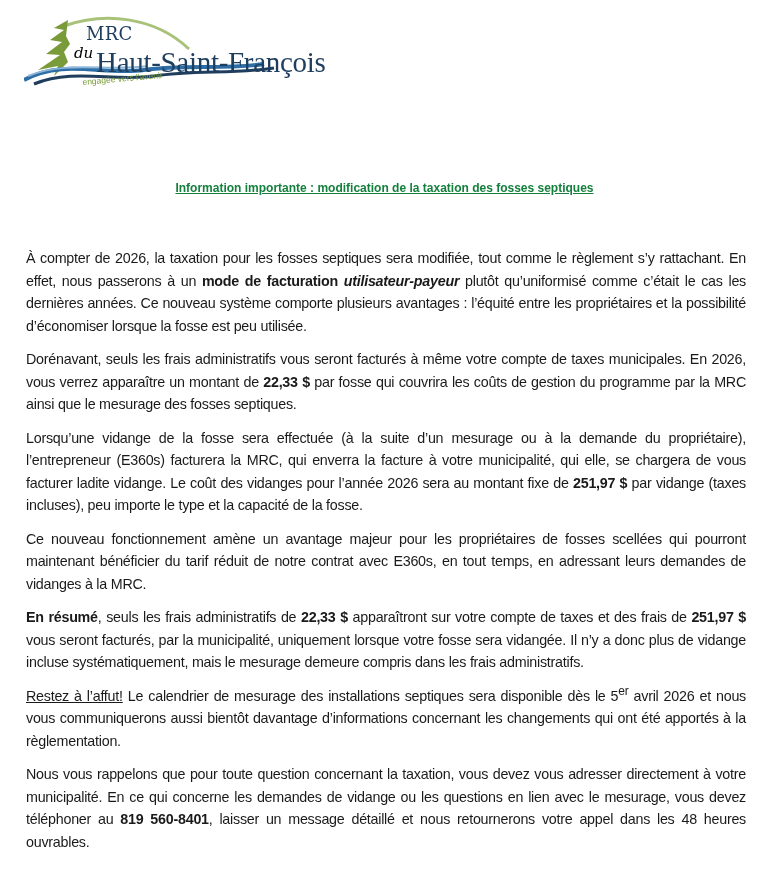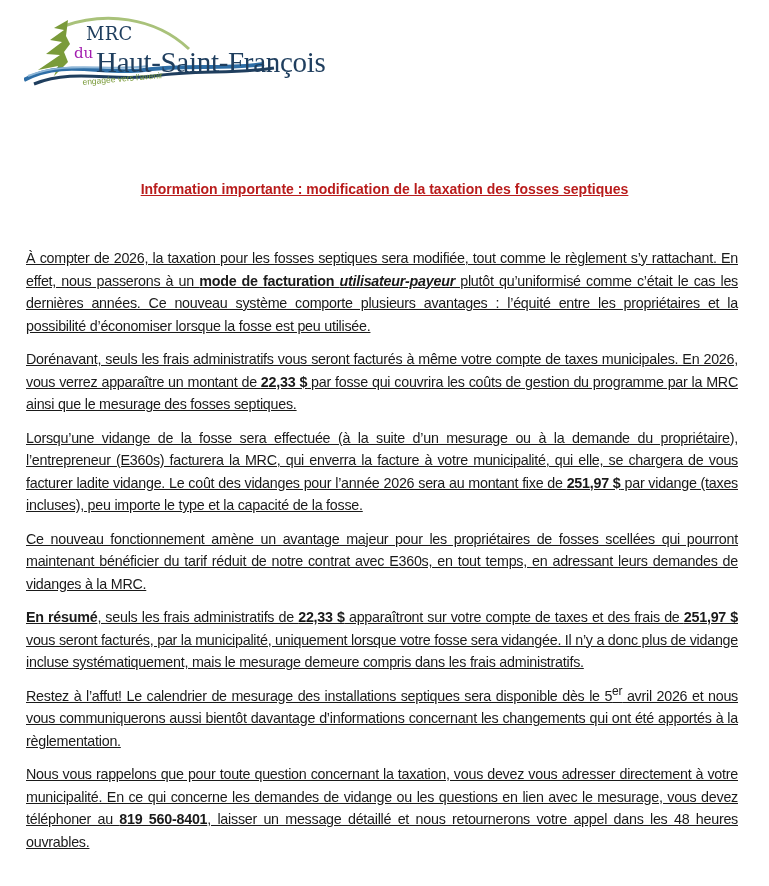--- a/index.html
+++ b/index.html
@@ -3,31 +3,31 @@
 <meta charset="utf-8">
 <style>
   html, body { margin:0; padding:0; background:#ffffff; }
   body { width:769px; height:886px; position:relative; overflow:hidden;
          font-family:"Liberation Sans", sans-serif; color:#1a1a1a; }
   .logo { position:absolute; left:24px; top:14px; width:290px; height:82px; }
   .logo svg { position:absolute; left:0; top:0; }
   .logo .mrc { position:absolute; left:62px; top:9px; font-family:"DejaVu Serif", serif;
                font-size:18px; color:#1f3e5e; letter-spacing:0.2px; }
   .logo .du { position:absolute; left:50px; top:30px; font-family:"DejaVu Serif", serif;
-              font-size:15px; color:#a21caf; }
+              font-style:italic; font-size:15px; color:#000000; }
   .logo .name { position:absolute; left:72px; top:32px; font-family:"Liberation Serif", serif;
                 font-size:29px; color:#1f3e5e; letter-spacing:-0.3px; white-space:nowrap; }
   .logo .tag { position:absolute; left:58px; top:63px; font-family:"Liberation Sans", sans-serif;
                font-size:8.5px; color:#7a9b3a; transform:rotate(-5deg); transform-origin:left top; white-space:nowrap; }
   .title { position:absolute; left:0; width:769px; top:181px; text-align:center;
-           font-weight:bold; font-size:14px; text-decoration:underline; color:#b91c1c; }
+           font-weight:bold; font-size:12px; text-decoration:underline; color:#15803d; }
   .body { position:absolute; left:26px; width:720px; top:247px; font-size:14.3px;
           line-height:22.5px; text-align:justify; font-family:"Liberation Sans", sans-serif;
           letter-spacing:-0.25px; }
-  .body p { margin:0 8px 11px 0;text-decoration:underline; }
+  .body p { margin:0 0 11px 0; }
   .u { text-decoration:underline; }
   sup { font-size:12px; vertical-align:6px; line-height:0; }
 </style>
 </head>
 <body>
 
 <div class="logo">
   <svg width="290" height="82" viewBox="0 0 290 82">
 
     <path d="M40 12 C 80 -2, 130 2, 165 35" fill="none" stroke="#a9c27a" stroke-width="3"></path>

